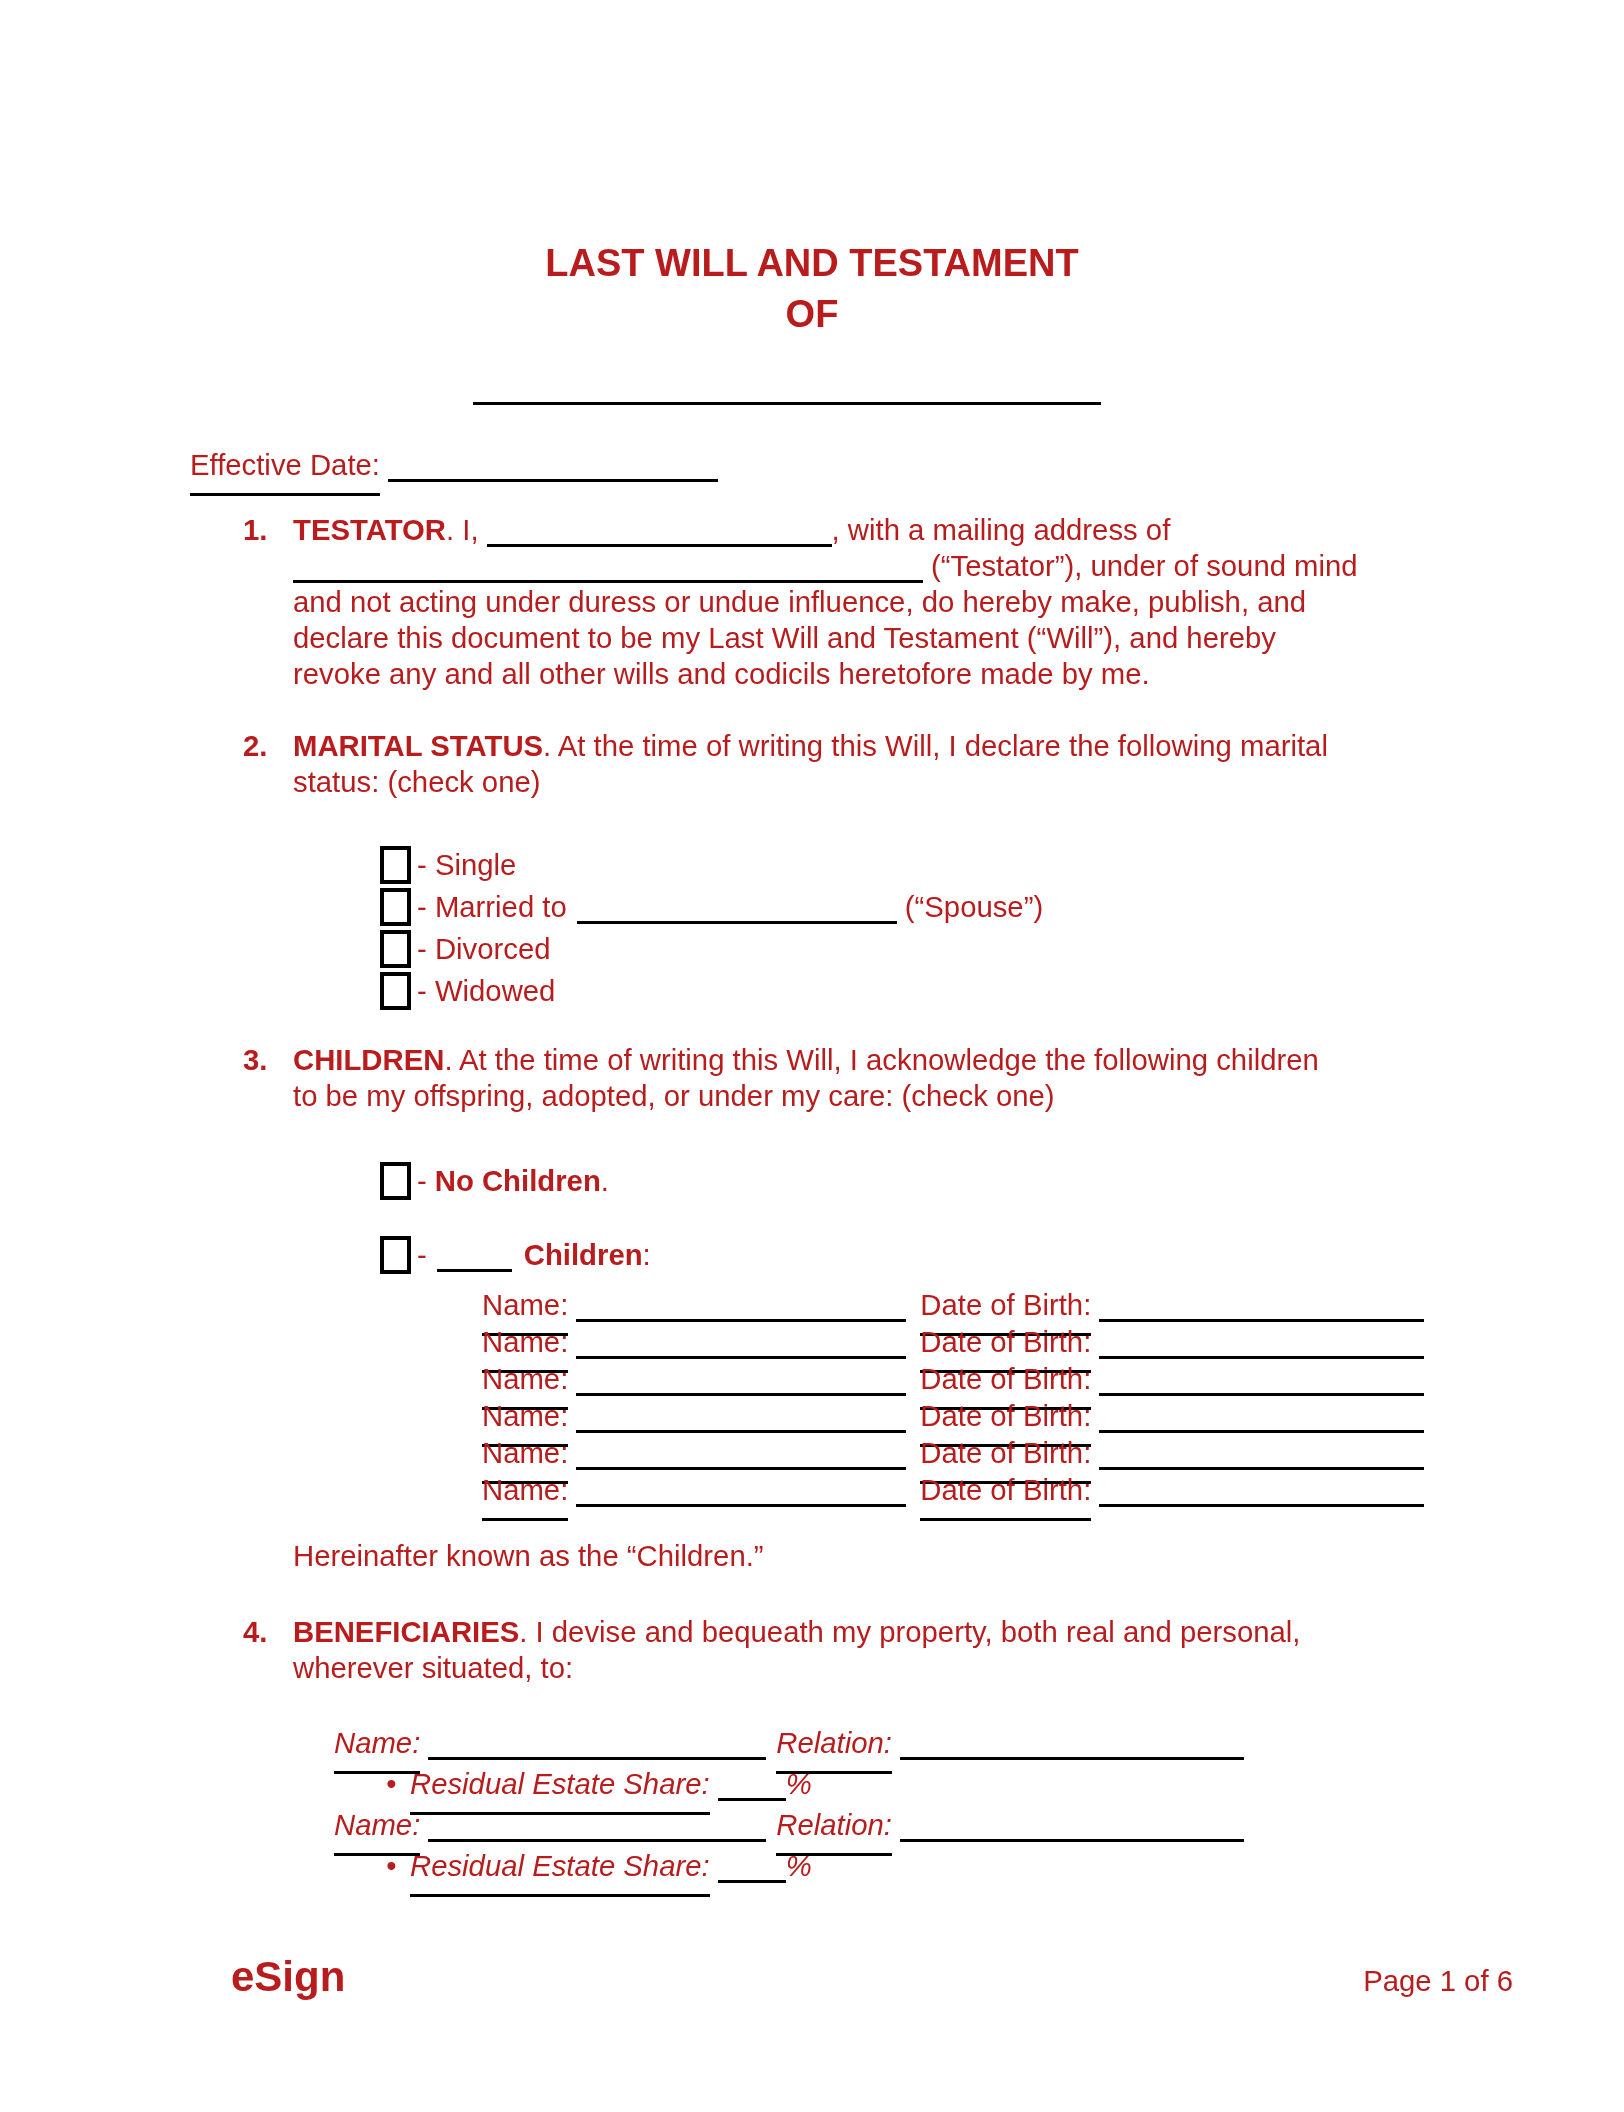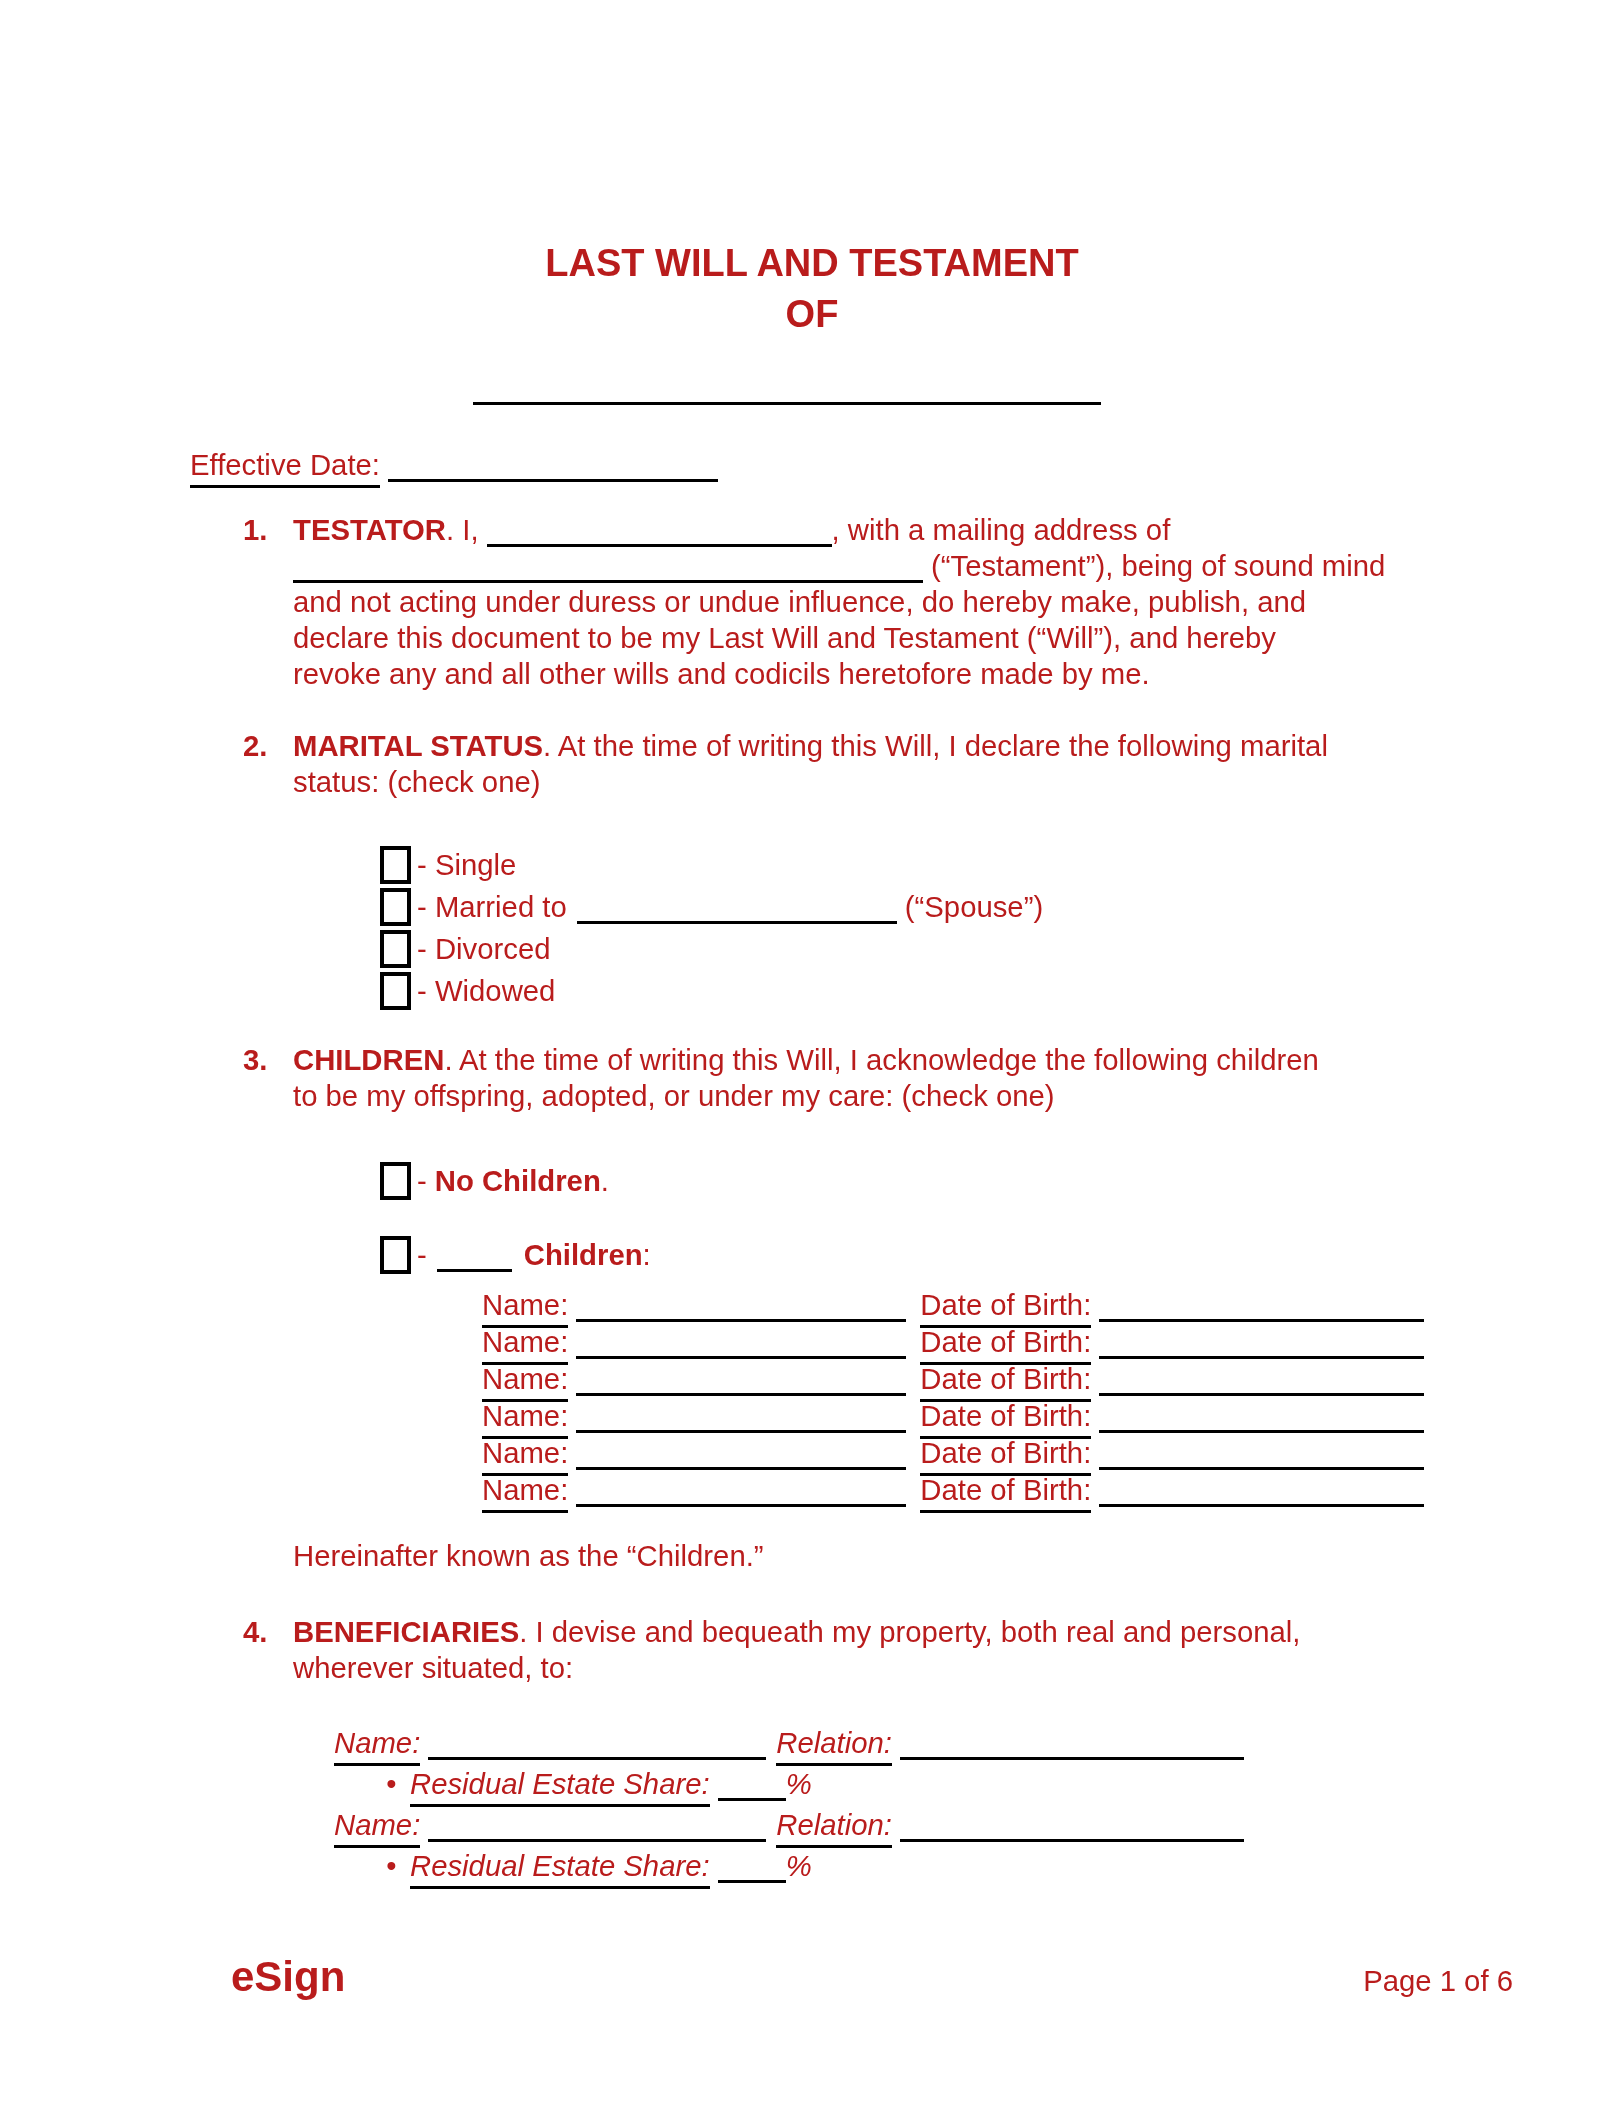--- a/index.html
+++ b/index.html
@@ -61,21 +61,21 @@
     vertical-align:-9px;
     margin-right:6px;
     background:#fff;
   }
   .blank{
     display:inline-block;
     height:10px;
     border-bottom:3px solid #000;
     vertical-align:-7px;
   }
-  .ul{ border-bottom:3px solid #000; padding-bottom:4px; }
+  .ul{ border-bottom:3px solid #000; padding-bottom:12px; }
   b{ font-weight:bold; }
 
   .w-effective{ width:330px; }
   .w-name1{ width:345px; }
   .w-address{ width:630px; }
   .w-spouse{ width:320px; }
   .w-count{ width:75px; }
   .w-childname{ width:330px; }
   .w-childdob{ width:325px; }
   .w-benname{ width:338px; }
@@ -105,21 +105,21 @@
   </div>
 
   <div class="name-line"></div>
 
   <div class="effective"><span class="ul">Effective Date:</span><span class="blank w-effective ml8"></span></div>
 
   <div class="section sec1">
     <div class="sec-num">1.</div>
     <div class="sec-body">
       <div class="line"><b>TESTATOR</b><span>. I,</span><span class="blank w-name1 ml8"></span><span>, with a mailing address of</span></div>
-      <div class="line"><span class="blank w-address mr8"></span><span>(“Testament”), being of sound mind</span></div>
+      <div class="line"><span class="blank w-address mr8"></span><span>(“Testator”), under of sound mind</span></div>
       <div class="line">and not acting under duress or undue influence, do hereby make, publish, and</div>
       <div class="line">declare this document to be my Last Will and Testament (“Will”), and hereby</div>
       <div class="line">revoke any and all other wills and codicils heretofore made by me.</div>
     </div>
   </div>
 
   <div class="section sec2">
     <div class="sec-num">2.</div>
     <div class="sec-body">
       <div class="line"><b>MARITAL STATUS</b><span>. At the time of writing this Will, I declare the following marital</span></div>

